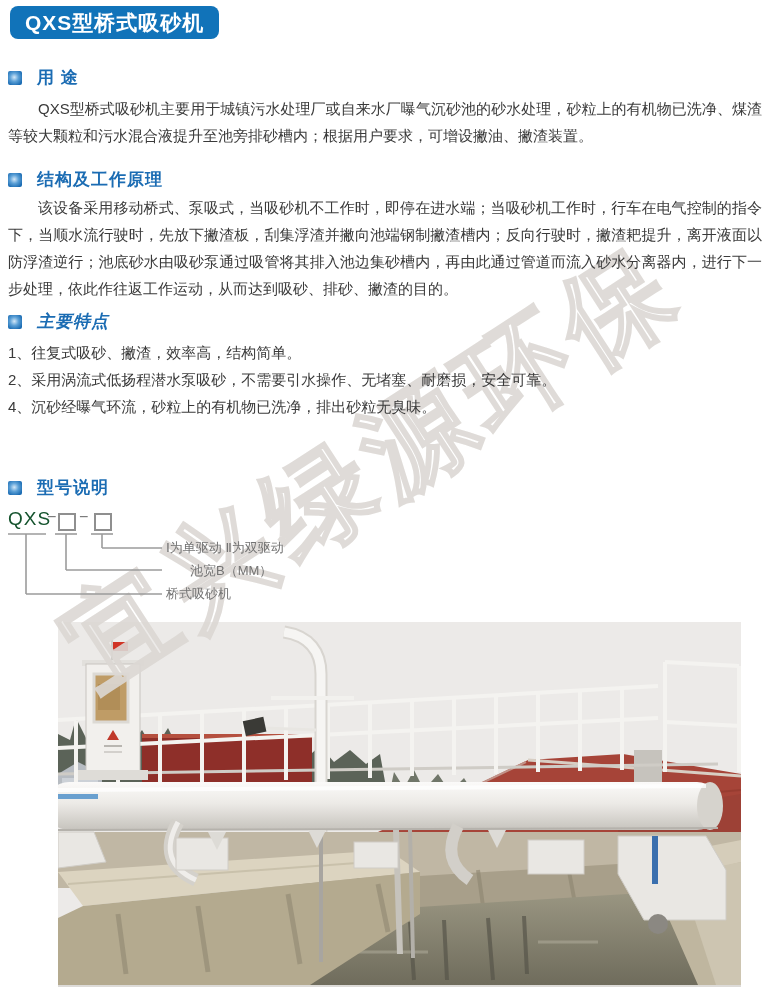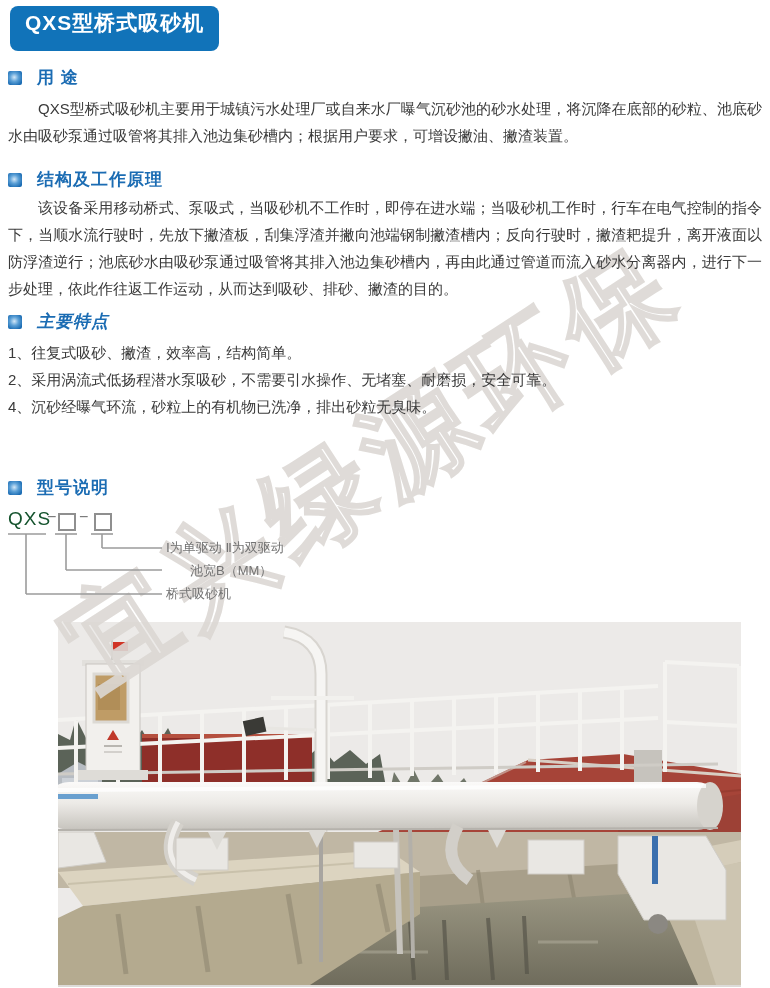--- a/index.html
+++ b/index.html
@@ -7,21 +7,21 @@
     position:relative;
     width:770px;height:988px;
     background:#ffffff;
     overflow:hidden;
     font-family:"Liberation Sans","DejaVu Sans",sans-serif;
     color:#3a3a3a;
   }
   
   .title-banner{
     position:absolute;left:10px;top:6px;z-index:3;
-    height:45px;line-height:33px;padding:0 15px;
+    height:33px;line-height:33px;padding:0 15px;
     background:#1173b9;color:#ffffff;
     font-size:21px;font-weight:bold;letter-spacing:1px;
     border-radius:8px;
   }
   
   .sec-header{position:absolute;left:8px;z-index:3;display:flex;align-items:center;gap:15px;}
   .sec-bullet{
     width:14px;height:14px;border-radius:2px;flex:0 0 auto;
     background:radial-gradient(circle at 45% 45%, #d3e8f8 0%, #5a9fd6 40%, #1b6cb3 80%);
   }
@@ -50,21 +50,21 @@
 <body>
 
 <div class="page">
 
   <div class="title-banner">QXS型桥式吸砂机</div>
 
   <div class="sec-header" style="top:66px;">
     <span class="sec-bullet"></span>
     <span class="sec-title">用 途</span>
   </div>
-  <div class="para" style="top:95px;">QXS型桥式吸砂机主要用于城镇污水处理厂或自来水厂曝气沉砂池的砂水处理，将沉降在底部的砂粒、池底砂水由吸砂泵通过吸管将其排入池边集砂槽内；根据用户要求，可增设撇油、撇渣装置。</div>
+  <div class="para" style="top:95px;">QXS型桥式吸砂机主要用于城镇污水处理厂或自来水厂曝气沉砂池的砂水处理，砂粒上的有机物已洗净、煤渣等较大颗粒和污水混合液提升至池旁排砂槽内；根据用户要求，可增设撇油、撇渣装置。</div>
 
   <div class="sec-header" style="top:168px;">
     <span class="sec-bullet"></span>
     <span class="sec-title">结构及工作原理</span>
   </div>
   <div class="para" style="top:194px;">该设备采用移动桥式、泵吸式，当吸砂机不工作时，即停在进水端；当吸砂机工作时，行车在电气控制的指令下，当顺水流行驶时，先放下撇渣板，刮集浮渣并撇向池端钢制撇渣槽内；反向行驶时，撇渣耙提升，离开液面以防浮渣逆行；池底砂水由吸砂泵通过吸管将其排入池边集砂槽内，再由此通过管道而流入砂水分离器内，进行下一步处理，依此作往返工作运动，从而达到吸砂、排砂、撇渣的目的。</div>
 
   <div class="sec-header" style="top:310px;font-style:italic;">
     <span class="sec-bullet"></span>
     <span class="sec-title">主要特点</span>

